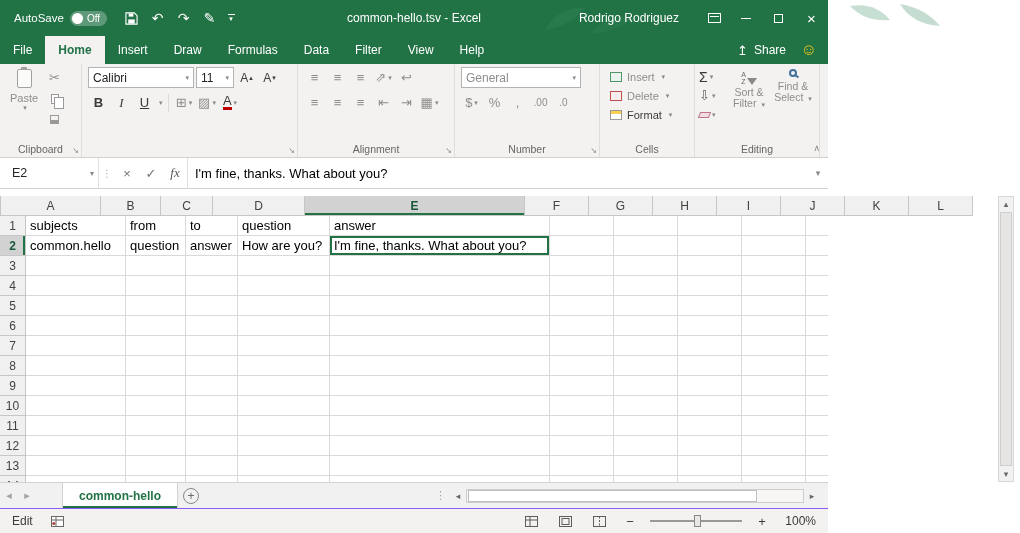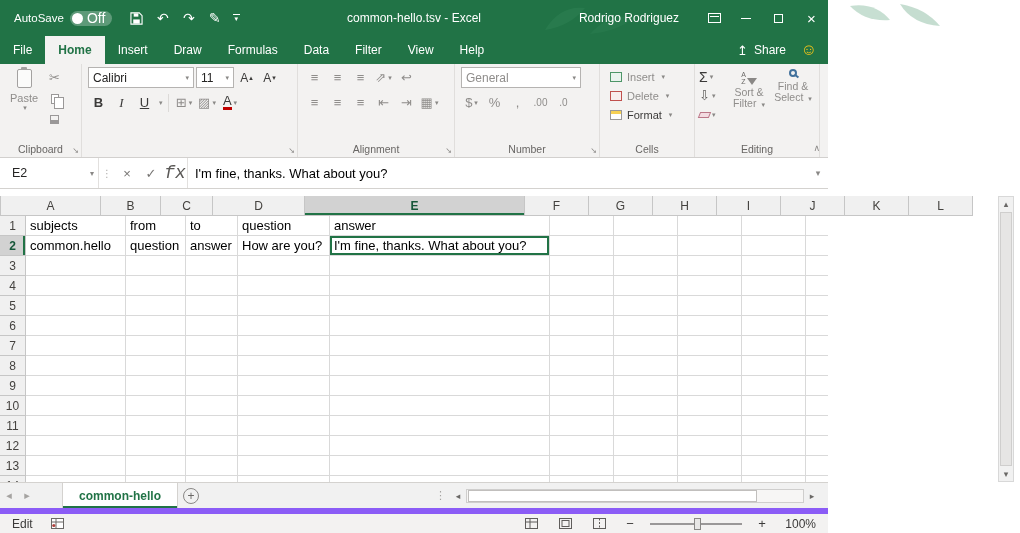--- a/index.html
+++ b/index.html
@@ -6,21 +6,21 @@
 html,body{width:1020px;height:533px;}
 body{font-family:"Liberation Sans","DejaVu Sans",sans-serif;font-size:12px;background:#fff;color:#252423;overflow:hidden;}
 .app{position:relative;width:828px;height:533px;background:#fff;}
 
 
 .titlebar{height:36px;background:#217346;display:flex;align-items:center;color:#fff;position:relative;}
 .deco{position:absolute;top:0;opacity:.28;pointer-events:none;}
 .autosave{display:flex;align-items:center;gap:6px;margin-left:14px;font-size:11.5px;}
 .as-pill{display:flex;align-items:center;height:15px;border-radius:8px;background:rgba(255,255,255,.28);padding:1px 7px 1px 2px;gap:4px;}
 .as-knob{width:11px;height:11px;border-radius:50%;background:#fff;}
-.as-state{font-size:14px;color:#fff;}
+.as-state{font-size:10px;color:#fff;}
 .qat{display:flex;align-items:center;margin-left:12px;gap:1px;}
 .qat-btn{width:25px;height:26px;display:flex;align-items:center;justify-content:center;font-size:14px;color:#fff;}
 .qat-caret{width:16px;height:26px;display:flex;flex-direction:column;align-items:center;justify-content:center;}
 .qat-caret .bar{width:7px;height:1px;background:#fff;margin-bottom:1px;}
 .qat-caret .ch{font-size:7px;line-height:6px;}
 .tb-title{position:absolute;left:0;right:0;top:0;height:36px;display:flex;align-items:center;justify-content:center;font-size:12px;pointer-events:none;}
 .tb-right{margin-left:auto;display:flex;align-items:center;height:100%;z-index:2;}
 .tb-user{font-size:12px;margin-right:20px;}
 .tb-icon{width:30px;height:36px;display:flex;align-items:center;justify-content:center;}
 .rdo-box{width:13px;height:10px;border:1px solid #fff;position:relative;}
@@ -104,21 +104,21 @@
 .mag{width:8px;height:8px;border:2px solid #41719c;border-radius:50%;position:relative;margin-bottom:4px;}
 .mag::after{content:"";position:absolute;width:5px;height:2px;background:#41719c;right:-4px;bottom:-2px;transform:rotate(40deg);}
 
 
 .formulabar{height:31px;background:#fff;border-bottom:1px solid #d4d2cf;display:flex;align-items:center;}
 .namebox{width:98px;height:100%;display:flex;align-items:center;padding-left:12px;font-size:12.5px;color:#252423;}
 .namebox .dd{margin-left:auto;margin-right:4px;font-size:8px;}
 .fb-sep{width:1px;height:100%;background:#e2e0de;}
 .fb-dots{color:#b0aeac;font-size:10px;padding:0 3px;}
 .fb-btn{width:24px;height:100%;display:flex;align-items:center;justify-content:center;color:#767472;font-size:13px;}
-.fb-fx{font-style:italic;font-family:Liberation Mono, monospace;font-size:18px;color:#5a5856;}
+.fb-fx{font-style:italic;font-family:Liberation Serif, serif;font-size:13px;color:#5a5856;}
 .fb-input{flex:1;height:100%;display:flex;align-items:center;padding-left:7px;font-size:13px;color:#000;border-left:1px solid #e2e0de;white-space:nowrap;overflow:hidden;}
 .fb-expand{width:20px;height:100%;display:flex;align-items:center;justify-content:center;color:#8a8886;font-size:9px;}
 
 .fb-gap{height:7px;background:#fff;}
 
 
 .sheet{position:relative;height:286px;background:#fff;}
 .hdr-row{display:flex;height:20px;}
 .corner{width:26px;height:20px;background:#f0f0f0;border-right:1px solid #c6c6c6;border-bottom:1px solid #c6c6c6;position:relative;}
 .corner::after{content:"";position:absolute;right:2px;bottom:2px;border-left:9px solid transparent;border-bottom:9px solid #b5b5b5;}
@@ -141,21 +141,21 @@
 .add-sheet{width:26px;display:flex;align-items:center;justify-content:center;}
 .add-circle{width:16px;height:16px;border:1px solid #8a8886;border-radius:50%;display:flex;align-items:center;justify-content:center;font-size:12px;color:#6a6866;line-height:14px;}
 .st-spacer{flex:1;}
 .hs-dots{display:flex;align-items:center;color:#a5a3a1;font-size:11px;padding:0 4px;}
 .hscroll{display:flex;align-items:center;width:370px;margin-right:8px;}
 .hs-arrow{width:16px;display:flex;align-items:center;justify-content:center;color:#6a6866;font-size:9px;}
 .hs-track{flex:1;height:14px;background:#f7f6f5;border:1px solid #cfcecd;display:flex;align-items:center;}
 .hs-thumb{height:12px;width:86%;background:#fff;border:1px solid #c1bfbd;margin-left:1px;}
 
 
-.statusbar{height:25px;background:#f3f2f1;border-top:6px solid #8b5cf6;display:flex;align-items:center;}
+.statusbar{height:25px;background:#f3f2f1;border-top:1px solid #8b5cf6;display:flex;align-items:center;}
 .sb-mode{margin-left:12px;font-size:12px;color:#3b3a39;}
 .macro{margin-left:18px;display:flex;align-items:center;}
 .sb-right{margin-left:auto;display:flex;align-items:center;gap:12px;margin-right:12px;}
 .view-btn{display:flex;align-items:center;justify-content:center;width:22px;height:20px;}
 .zoom-btn{width:16px;text-align:center;color:#3b3a39;font-size:13px;}
 .zoom-slider{position:relative;width:92px;height:14px;}
 .zs-track{position:absolute;left:0;right:0;top:6px;height:2px;background:#9a9898;}
 .zs-notch{position:absolute;left:50%;top:3px;width:1px;height:8px;background:#9a9898;}
 .zs-thumb{position:absolute;left:44px;top:1px;width:7px;height:12px;background:#e8e7e6;border:1px solid #8a8886;}
 .zoom-level{font-size:12px;color:#3b3a39;width:34px;text-align:right;}

